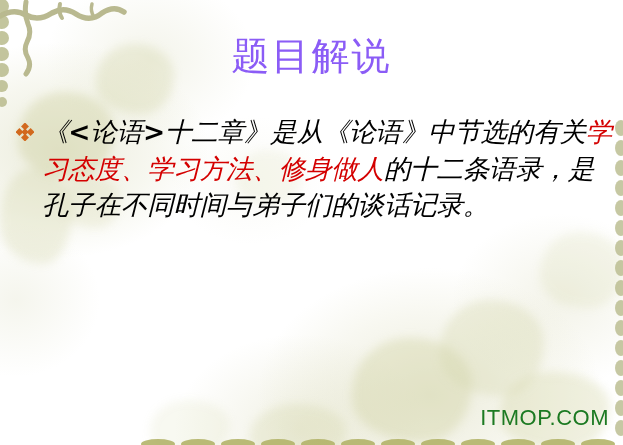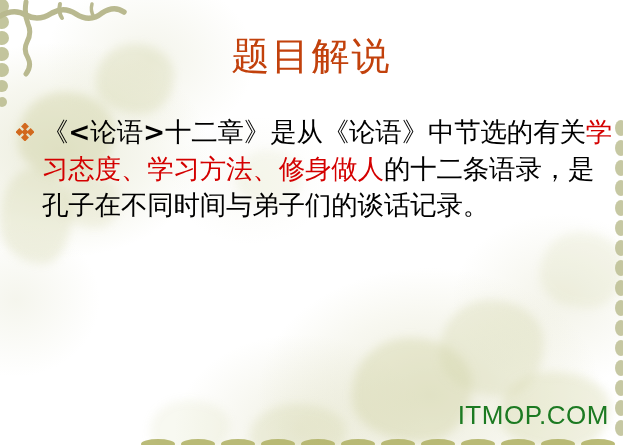--- a/index.html
+++ b/index.html
@@ -67,21 +67,21 @@
   .edge-right { right: 0;  top: 120px; width: 14px; height: 325px; }
   .edge-bottom{ left: 140px; bottom: 0; width: 483px; height: 16px; }
 
   
   .title {
     position: absolute;
     left: 0;
     right: 0;
     top: 36px;
     text-align: center;
-    color: #c2410c;
+    color: #8b5cf6;
     font-size: 38px;
     line-height: 1.1;
     letter-spacing: 2px;
     font-family: "DejaVu Serif", "Liberation Serif", serif;
     white-space: nowrap;
   }
 
   
   .body-block {
     position: absolute;
@@ -92,20 +92,21 @@
   .bullet-para {
     position: relative;
     padding-left: 34px;
     margin: 0 0 2px 0;
     font-size: 26.5px;
     line-height: 36.5px;
     color: #000000;
     letter-spacing: -0.2px;
     text-align: left;
     font-family: "DejaVu Serif", "Liberation Serif", serif;
+    font-style: italic;
   }
   .bullet-para.p2 { padding-left: 28px; }
 
   
   .bullet {
     position: absolute;
     left: 8px;
     top: 9px;
     width: 18px;
     height: 18px;
@@ -115,21 +116,21 @@
   .red  { color: #d40000; }
   .blk  { color: #000000; }
   .brk  { font-weight: bold; }
 
   
   .watermark {
     position: absolute;
     right: 14px;
     bottom: 14px;
     color: #1c7a22;
-    font-size: 26px;
+    font-size: 22px;
     letter-spacing: 0.5px;
     font-family: "Liberation Sans", sans-serif;
     font-weight: 400;
   }
 </style>
 </head>
 <body>
 
 <div class="slide">
 

